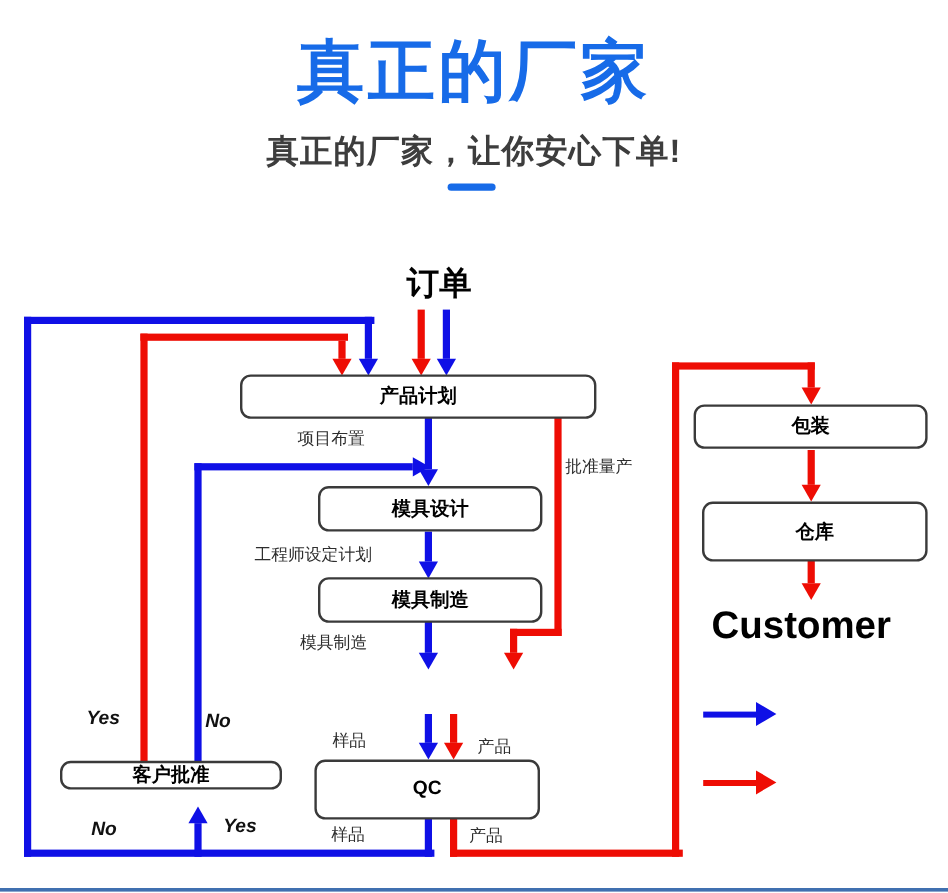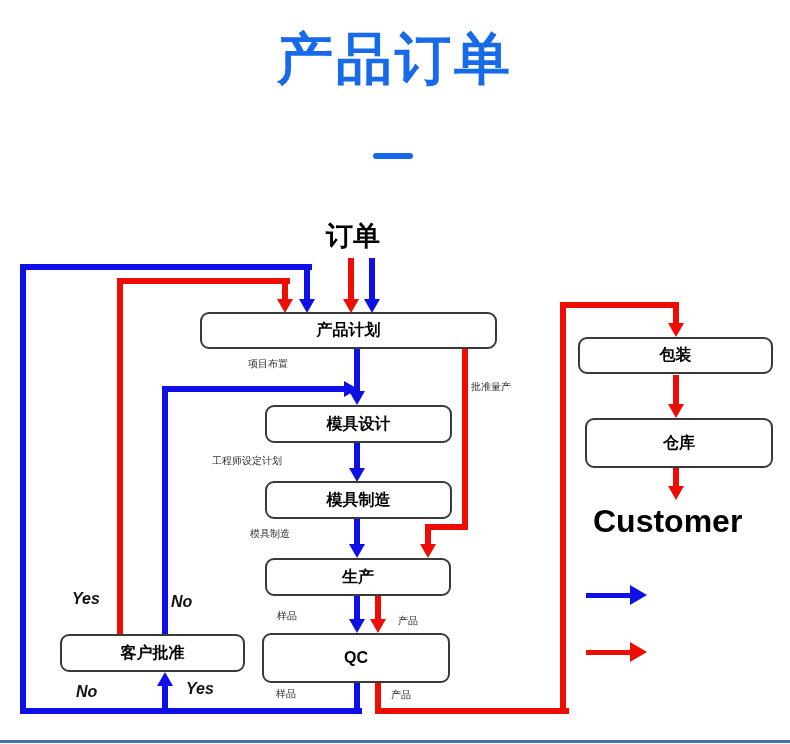--- a/index.html
+++ b/index.html
@@ -34,39 +34,40 @@
   
   .ah{position:absolute;width:0;height:0;z-index:2;}
   .ah.down.blue{border-left:8px solid transparent;border-right:8px solid transparent;border-top:14px solid var(--blue);}
   .ah.down.red{border-left:8px solid transparent;border-right:8px solid transparent;border-top:14px solid var(--red);}
   .ah.up.blue{border-left:8px solid transparent;border-right:8px solid transparent;border-bottom:14px solid var(--blue);}
   .ah.right.blue{border-top:8px solid transparent;border-bottom:8px solid transparent;border-left:14px solid var(--blue);}
   .ah.right-lg.blue{border-top:10px solid transparent;border-bottom:10px solid transparent;border-left:17px solid var(--blue);}
   .ah.right-lg.red{border-top:10px solid transparent;border-bottom:10px solid transparent;border-left:17px solid var(--red);}
 
   
-  .lbl{position:absolute;font-size:10px;font-weight:500;color:#2e2e2e;white-space:nowrap;z-index:3;}
+  .lbl{position:absolute;font-size:14px;font-weight:500;color:#2e2e2e;white-space:nowrap;z-index:3;}
   .yn{position:absolute;font-size:16px;font-weight:bold;font-style:italic;color:#111;z-index:3;}
-  .start-label{position:absolute;left:326px;top:218px;width:80px;
+  .start-label{position:absolute;left:326px;top:218px;width:80px;text-align:center;
     font-size:27px;font-weight:bold;color:#000;z-index:3;}
   .end-label{position:absolute;left:593px;top:503px;width:198px;
     font-size:32px;font-weight:bold;color:#000;z-index:3;}
   .legend-label{position:absolute;font-size:21px;font-weight:500;color:#111;white-space:nowrap;z-index:3;}
   .legend-shaft{position:absolute;height:5px;width:44px;z-index:1;}
   .legend-shaft.blue{background:var(--blue);}
   .legend-shaft.red{background:var(--red);}
 
   .bottom-rule{position:absolute;left:0;top:740px;width:790px;height:3px;background:var(--divider);}
 </style>
 </head>
 <body>
 
 <div class="canvas">
 
-  <div class="title">产品订单</div>
+  <div class="title">真正的厂家</div>
+  <div class="subtitle">真正的厂家，让你安心下单!</div>
   <div class="dash"></div>
 
   <div class="start-label">订单</div>
 
   <div class="seg blue" style="left:20px;top:264px;width:6px;height:450px"></div>
   <div class="seg blue" style="left:20px;top:264px;width:292px;height:6px"></div>
   <div class="seg blue" style="left:304px;top:264px;width:6px;height:35px"></div>
   <div class="ah down blue" style="left:299px;top:299px"></div>
   <div class="seg blue" style="left:20px;top:708px;width:342px;height:6px"></div>
   <div class="seg blue" style="left:354px;top:672px;width:6px;height:42px"></div>
@@ -105,23 +106,22 @@
   <div class="seg red" style="left:673px;top:302px;width:6px;height:21px"></div>
   <div class="ah down red" style="left:668px;top:323px"></div>
   <div class="seg red" style="left:673px;top:375px;width:6px;height:29px"></div>
   <div class="ah down red" style="left:668px;top:404px"></div>
   <div class="seg red" style="left:673px;top:457px;width:6px;height:29px"></div>
   <div class="ah down red" style="left:668px;top:486px"></div>
 
   <div class="node" style="left:265px;top:405px;width:187px;height:38px">模具设计</div>
   <div class="node" style="left:200px;top:312px;width:297px;height:37px">产品计划</div>
   <div class="node" style="left:265px;top:481px;width:187px;height:38px">模具制造</div>
-  <div class="node" style="left:265px;top:558px;width:186px;height:38px">生产</div>
   <div class="node" style="left:262px;top:633px;width:188px;height:50px">QC</div>
-  <div class="node" style="left:60px;top:634px;width:185px;height:38px">客户批准</div>
+  <div class="node" style="left:50px;top:634px;width:185px;height:24px">客户批准</div>
   <div class="node" style="left:578px;top:337px;width:195px;height:37px">包装</div>
   <div class="node" style="left:585px;top:418px;width:188px;height:50px">仓库</div>
 
   <div class="end-label">Customer</div>
 
   <div class="lbl" style="left:248px;top:357px">项目布置</div>
   <div class="lbl" style="left:471px;top:380px">批准量产</div>
   <div class="lbl" style="left:212px;top:454px">工程师设定计划</div>
   <div class="lbl" style="left:250px;top:527px">模具制造</div>
   <div class="lbl" style="left:277px;top:609px">样品</div>

